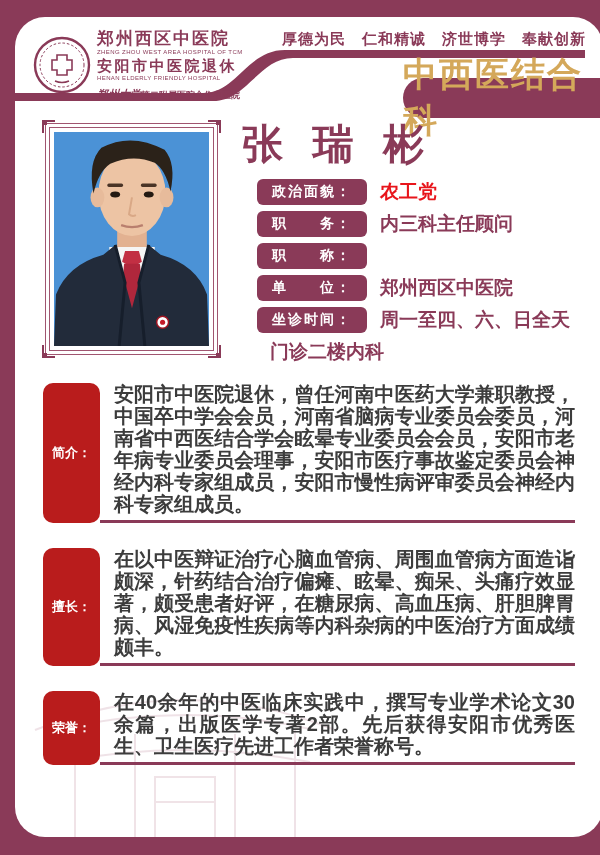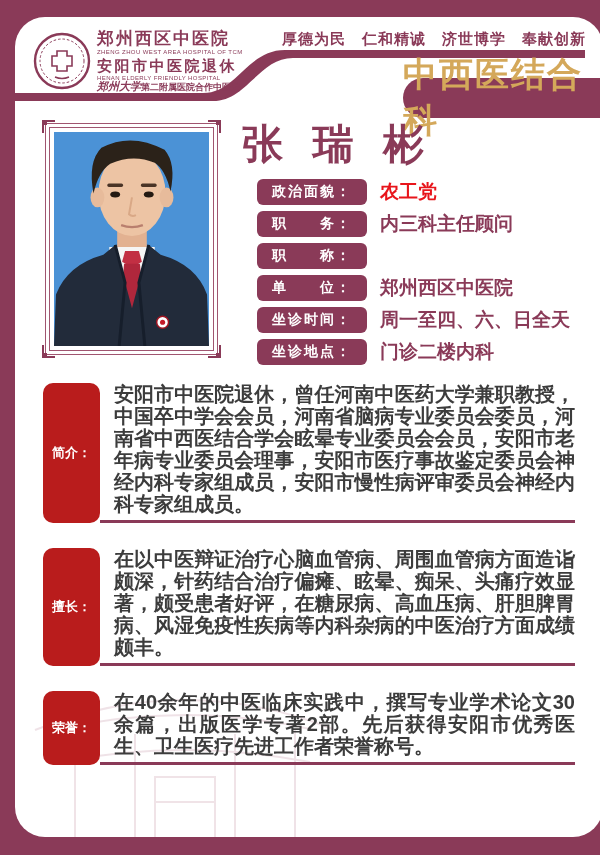--- a/index.html
+++ b/index.html
@@ -14,21 +14,21 @@
     background:#ffffff;border-radius:30px;overflow:hidden;
   }
   
   .swoosh{position:absolute;left:0;top:0;width:570px;height:110px;}
   .logo-wrap{position:absolute;left:18px;top:13px;display:flex;align-items:center;gap:6px;}
   .seal{width:58px;height:58px;flex:none;}
   .logo-text{color:#8a3a58;line-height:1;}
   .logo-cn1{font-size:17px;font-weight:bold;letter-spacing:2px;}
   .logo-en{font-size:6px;letter-spacing:.4px;margin-top:2px;}
   .logo-cn2{font-size:15px;font-weight:bold;letter-spacing:2.5px;margin-top:3px;}
-  .logo-aff{font-size:9px;font-weight:bold;margin-top:0;}
+  .logo-aff{font-size:9px;font-weight:bold;margin-top:8px;}
   .logo-aff .uni{font-family:"Liberation Serif","DejaVu Serif",serif;font-style:italic;font-size:11px;}
   .motto{
     position:absolute;right:17px;top:13px;
     color:#8a3a58;font-size:15px;font-weight:bold;letter-spacing:1px;
   }
   .banner{
     position:absolute;top:61px;right:-15px;width:215px;height:40px;
     background:#8a3a58;border-radius:21px 0 0 21px;
     display:flex;align-items:center;justify-content:center;
     color:#d4a85a;font-size:34px;font-weight:bold;letter-spacing:2px;
@@ -179,21 +179,20 @@
     </div>
     <div class="info-row">
       <div class="info-badge">单　　位：</div>
       <div class="info-value">郑州西区中医院</div>
     </div>
     <div class="info-row">
       <div class="info-badge">坐诊时间：</div>
       <div class="info-value">周一至四、六、日全天</div>
     </div>
     <div class="info-row">
-      <div class="info-badge">坐诊地点：</div>
       <div class="info-value">门诊二楼内科</div>
     </div>
   </div>
 
   <div class="sections">
     <div class="section">
       <div class="sec-label">简介：</div>
       <div class="sec-body">安阳市中医院退休，曾任河南中医药大学兼职教授，中国卒中学会会员，河南省脑病专业委员会委员，河南省中西医结合学会眩晕专业委员会会员，安阳市老年病专业委员会理事，安阳市医疗事故鉴定委员会神经内科专家组成员，安阳市慢性病评审委员会神经内科专家组成员。</div>
     </div>
     <div class="section">

